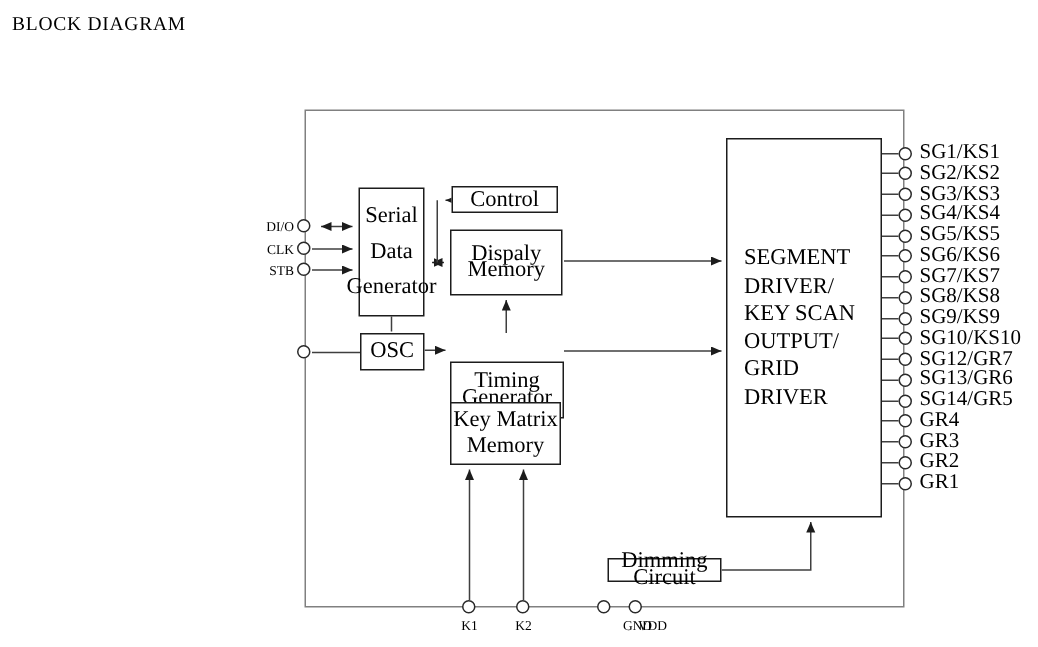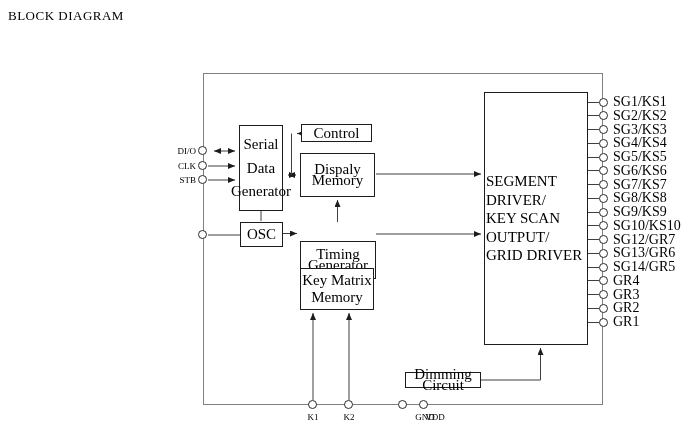--- a/index.html
+++ b/index.html
@@ -20,21 +20,21 @@
     position:absolute;z-index:2;
     background:#fff;border:1px solid #1c1c1c;
     box-sizing:border-box;
     display:flex;flex-direction:column;align-items:center;justify-content:center;
     font-size:15px;line-height:11px;text-align:center;
   }
   .block.multi{justify-content:space-evenly;}
   .block .bline{display:block;}
   #blk-segment-driver{
     align-items:flex-start;justify-content:center;
-    padding-left:1px;text-align:left;line-height:18.5px;
+    padding-left:11px;text-align:left;line-height:18.5px;
   }
   .pin-circle{
     position:absolute;z-index:3;
     width:9px;height:9px;box-sizing:border-box;
     border:1px solid #2a2a2a;border-radius:50%;background:#fff;
   }
   .pin-label{
     position:absolute;z-index:3;
     font-size:9px;line-height:10px;white-space:nowrap;
   }

